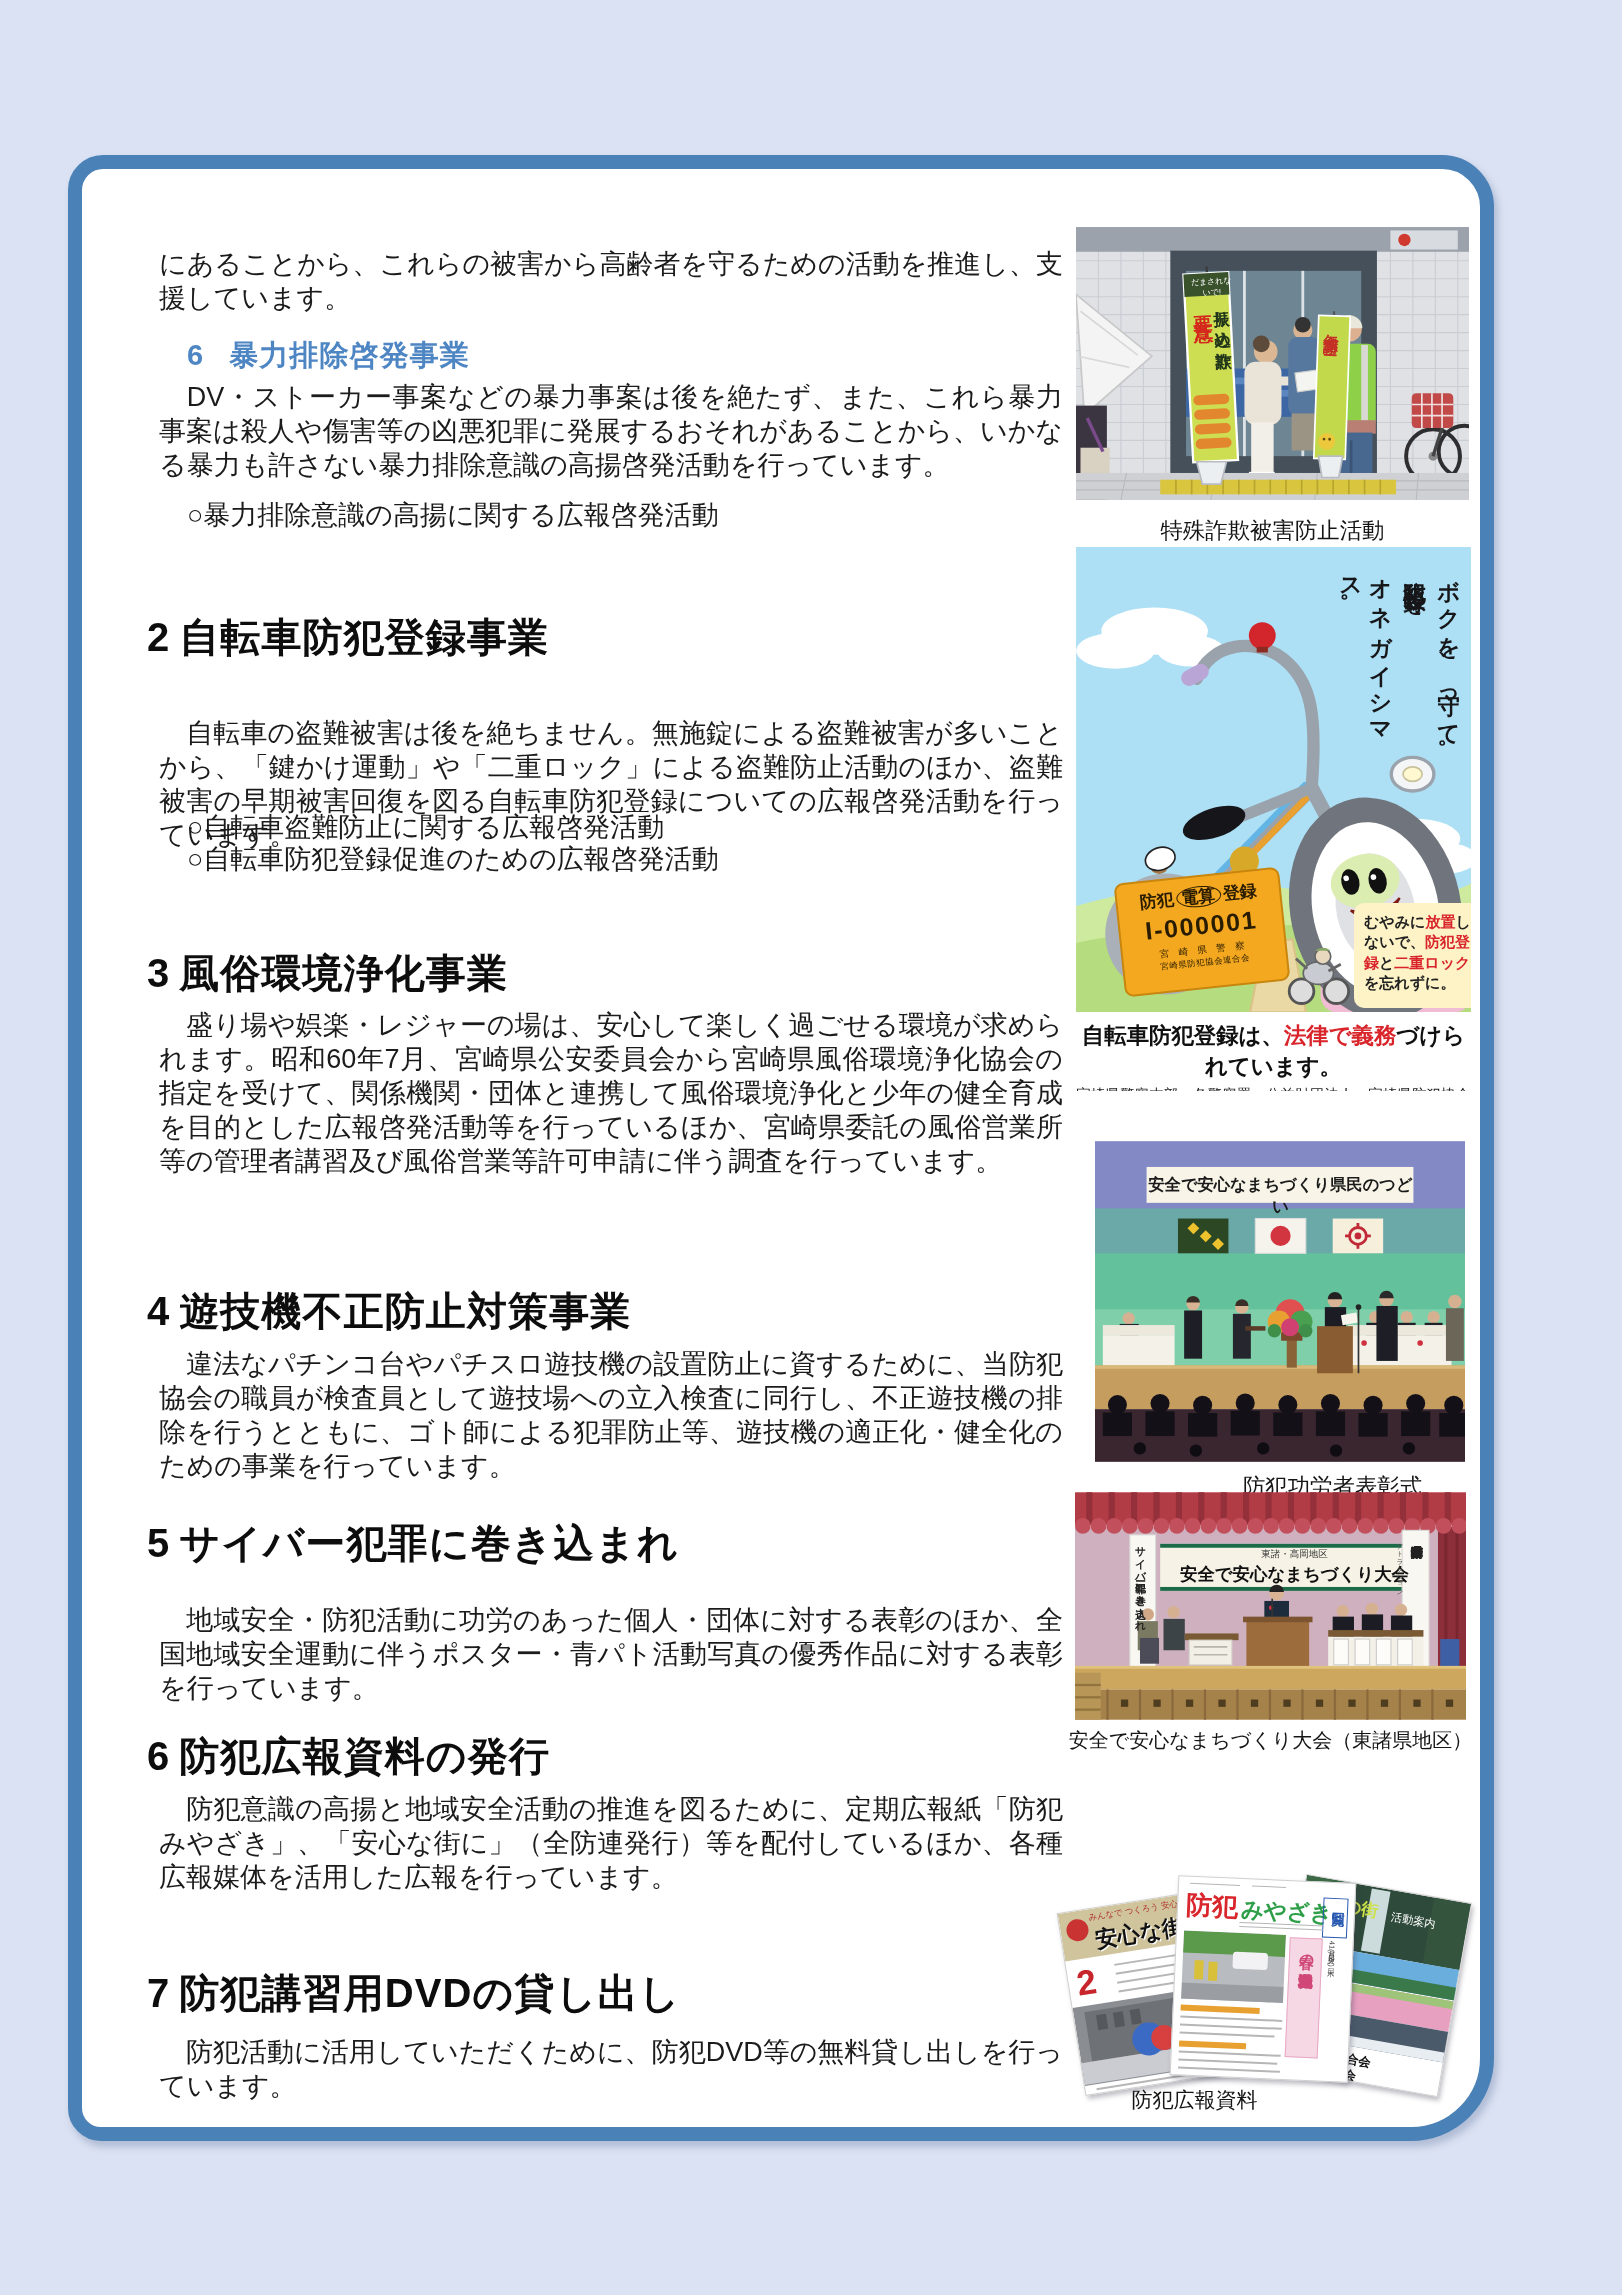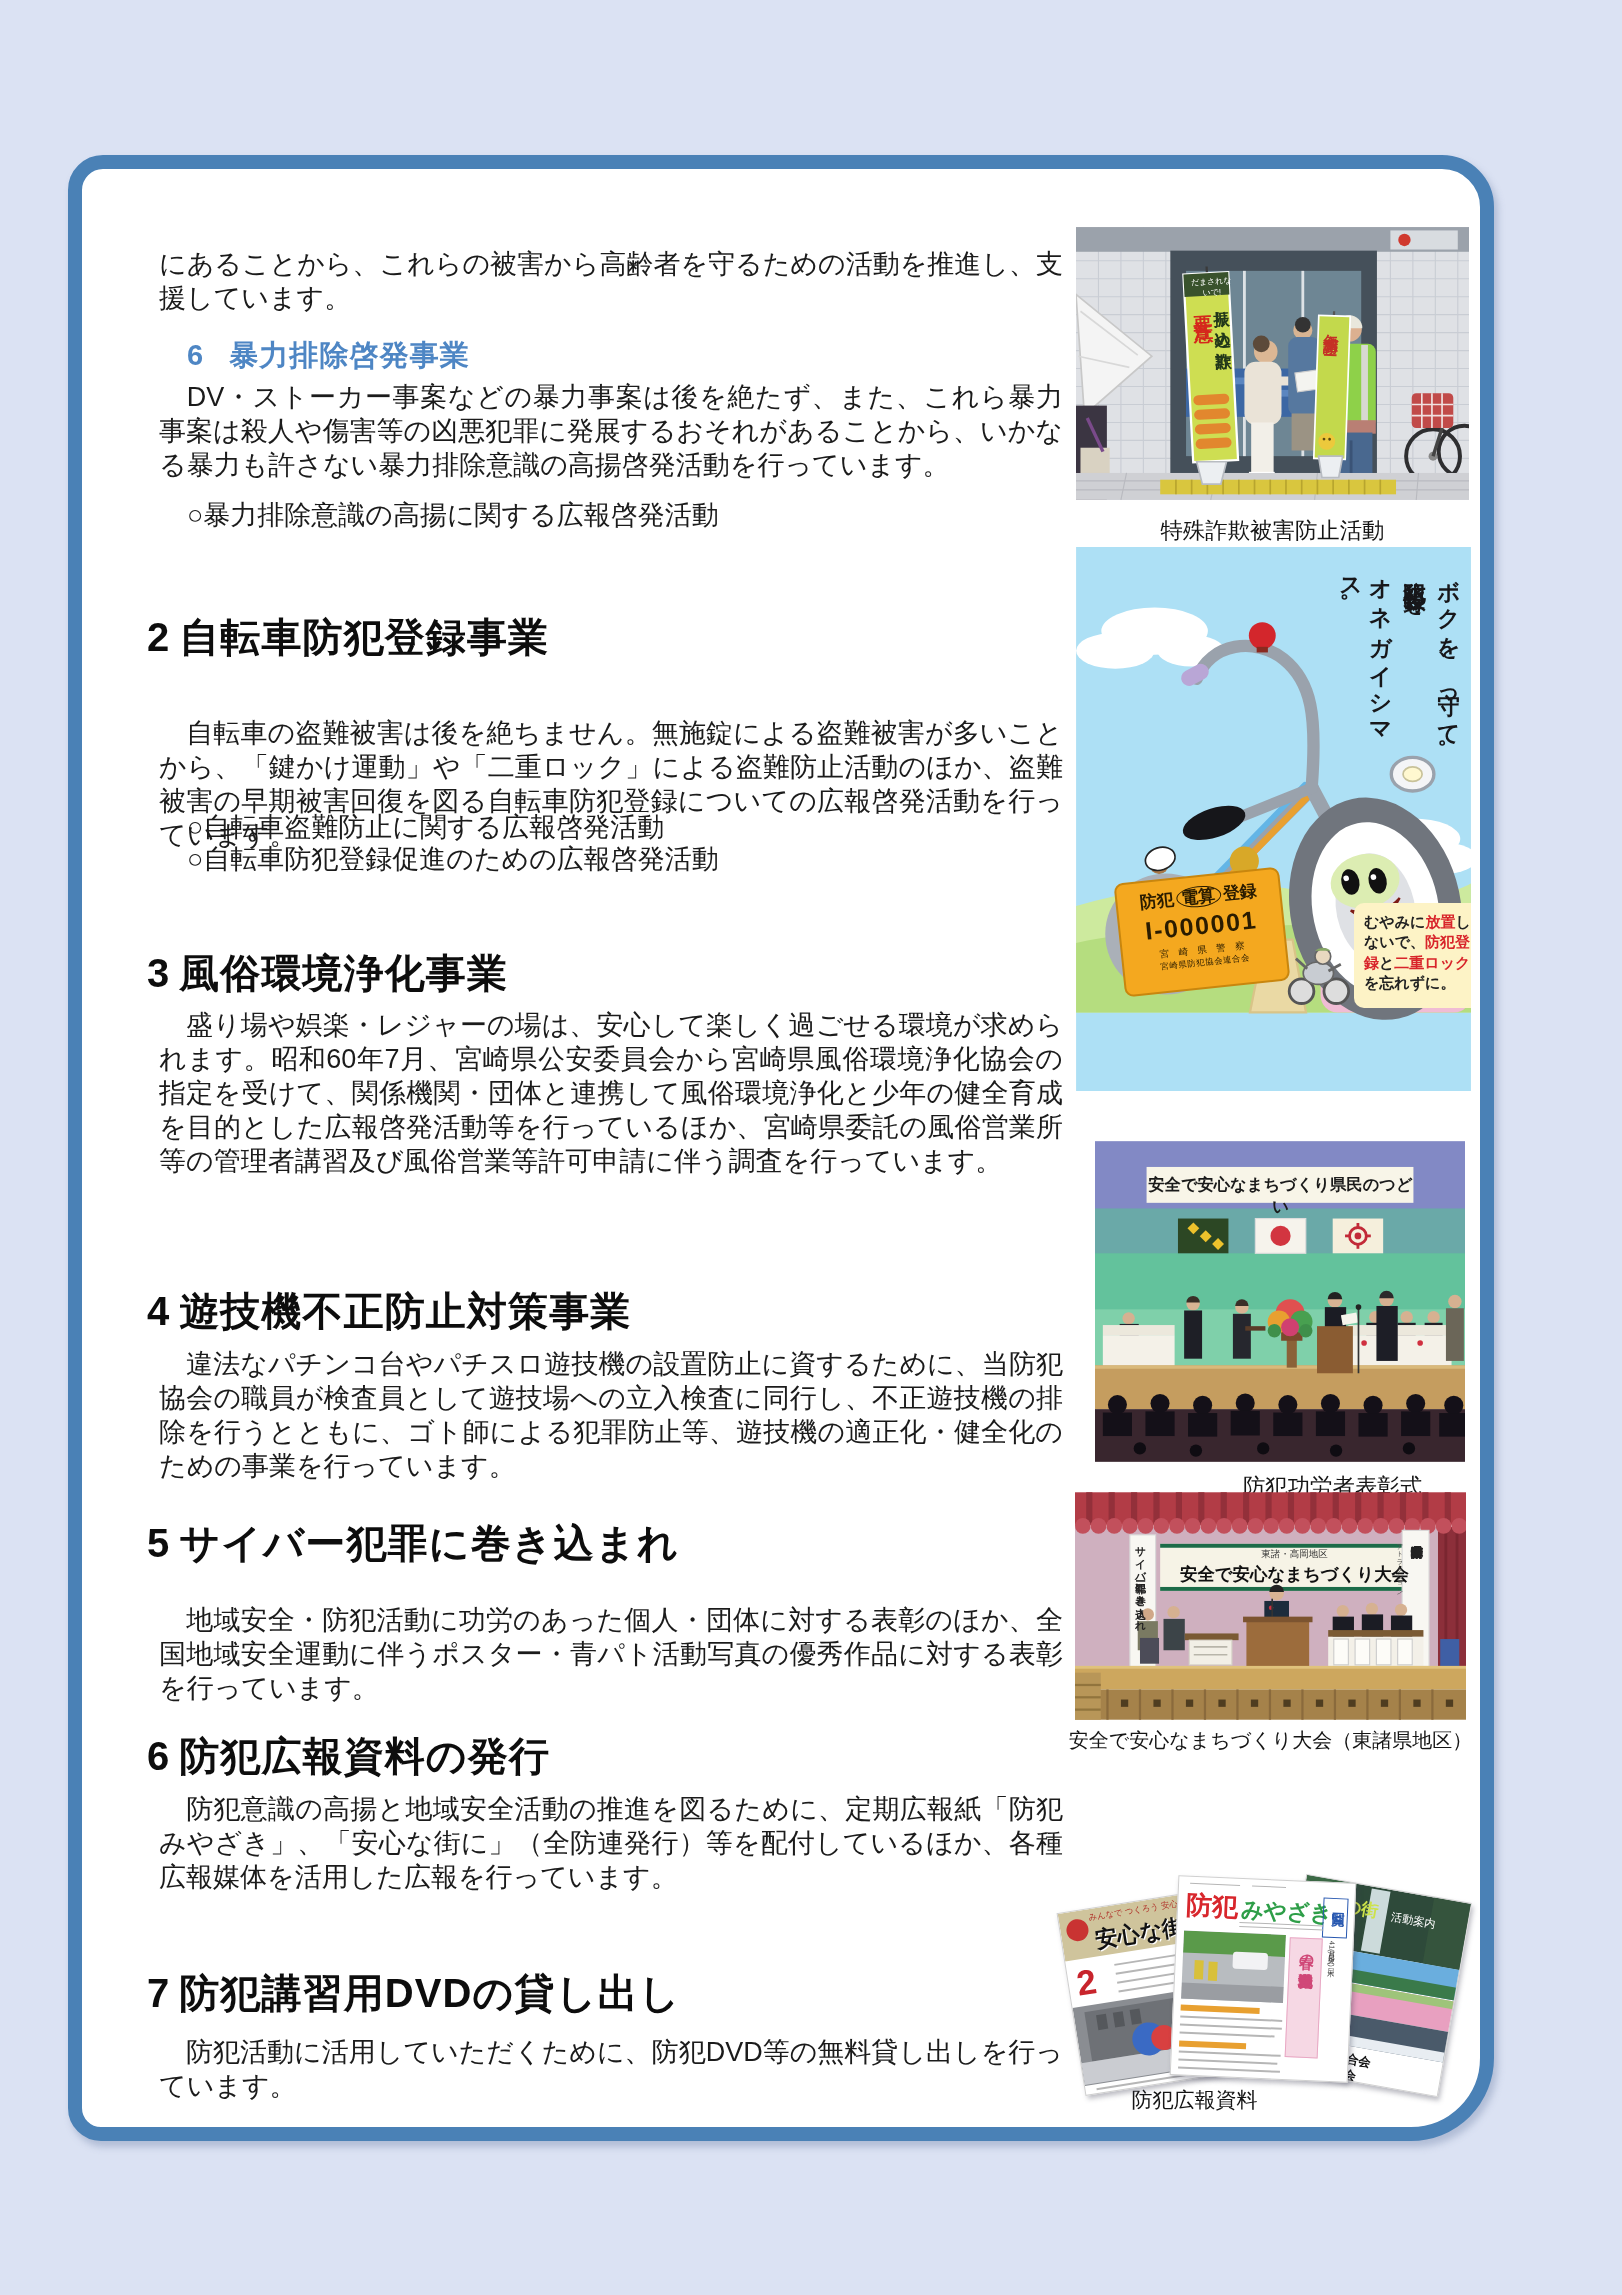--- a/index.html
+++ b/index.html
@@ -359,20 +359,26 @@
       <div class="l1">
         <span>防犯</span><span class="oval">電算</span><span>登録</span>
       </div>
       <div class="l2">I-000001</div>
       <div class="l3">宮 崎 県 警 察</div>
       <div class="l4">宮崎県防犯協会連合会</div>
     </div>
     <div class="bubble">
       <span>むやみに</span><span class="red">放置</span><span>しないで、</span><span class="red">防犯登録</span><span>と</span><span class="red">二重ロック</span><span>を忘れずに。</span>
     </div>
+    <div class="poster-band">
+      <div class="l1">
+        <span>自転車防犯登録は、</span><span class="red">法律で義務</span><span>づけられています。</span>
+      </div>
+      <div class="l2">宮崎県警察本部・各警察署・公益財団法人　宮崎県防犯協会連合会</div>
+    </div>
   </div>
 
   <div class="photo" style="left:1095px;top:1141px;width:370px;height:321px;">
     <svg width="370" height="321" viewBox="0 0 660 572">
       <rect x="0" y="0" width="660" height="130" fill="#8289c5"></rect>
       <rect x="0" y="120" width="660" height="90" fill="#6aa9a8"></rect>
       <rect x="0" y="200" width="660" height="110" fill="#63c29c"></rect>
       <rect x="0" y="300" width="660" height="130" fill="#7fd0aa"></rect>
       <rect x="92" y="46" width="476" height="64" fill="#f8f5e8"></rect>
       <g>

